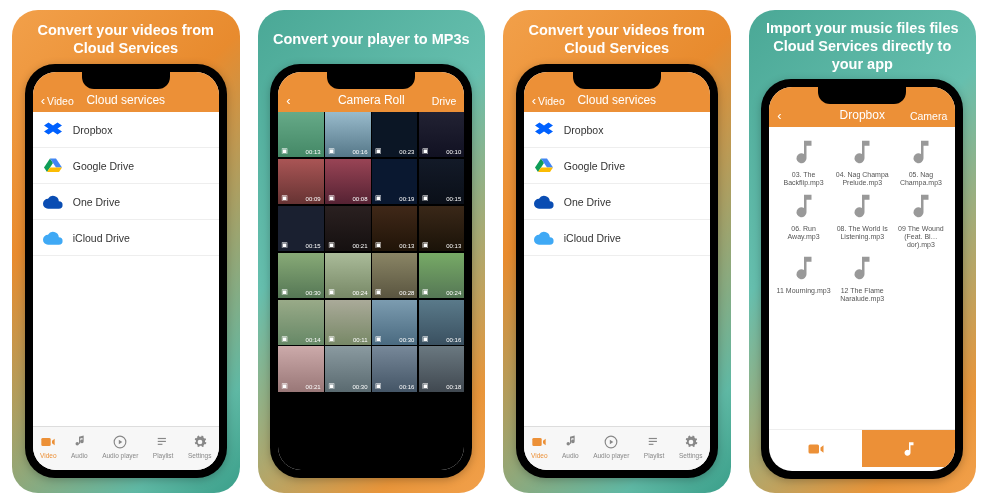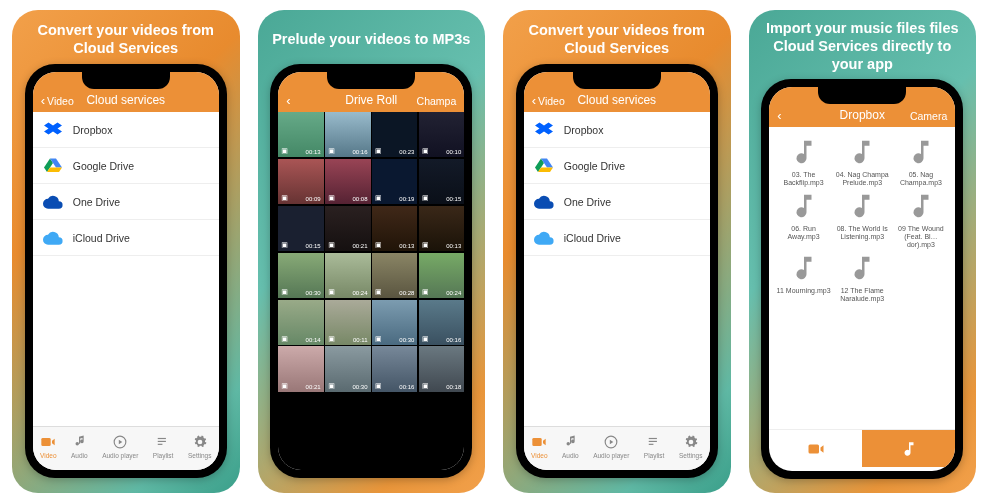--- a/index.html
+++ b/index.html
@@ -255,30 +255,30 @@
               </svg>
             </span>
           <span>Settings</span>
         </div>
       </div>
     </div>
   </div>
 </div>
 
 <div class="shot bg2">
-  <div class="caption">Prelude your videos to MP3s</div>
+  <div class="caption">Convert your player to MP3s</div>
   <div class="phone">
     <div class="notch"></div>
     <div class="screen">
       <div class="navbar">
         <div class="nav-left">
           <span class="chev">‹</span>
         </div>
-        <div class="nav-center">Drive Roll</div>
-        <div class="nav-right">Champa</div>
+        <div class="nav-center">Camera Roll</div>
+        <div class="nav-right">Drive</div>
       </div>
       <div class="content" style="background:#000;">
         <div class="grid">
           <div class="thumb t1">
               <span class="cam">▣</span>
               <span>00:13</span>
             </div>
           <div class="thumb t2">
               <span class="cam">▣</span>
               <span>00:16</span>

